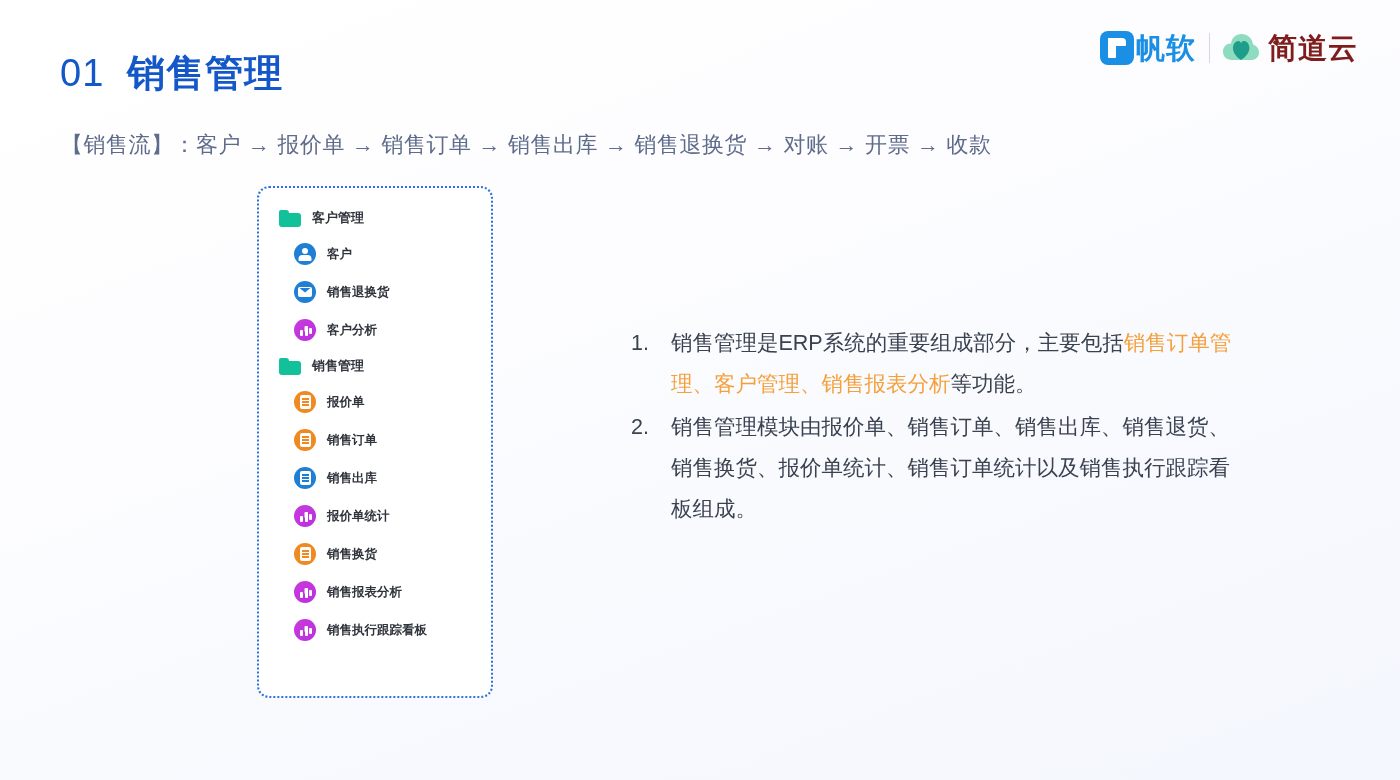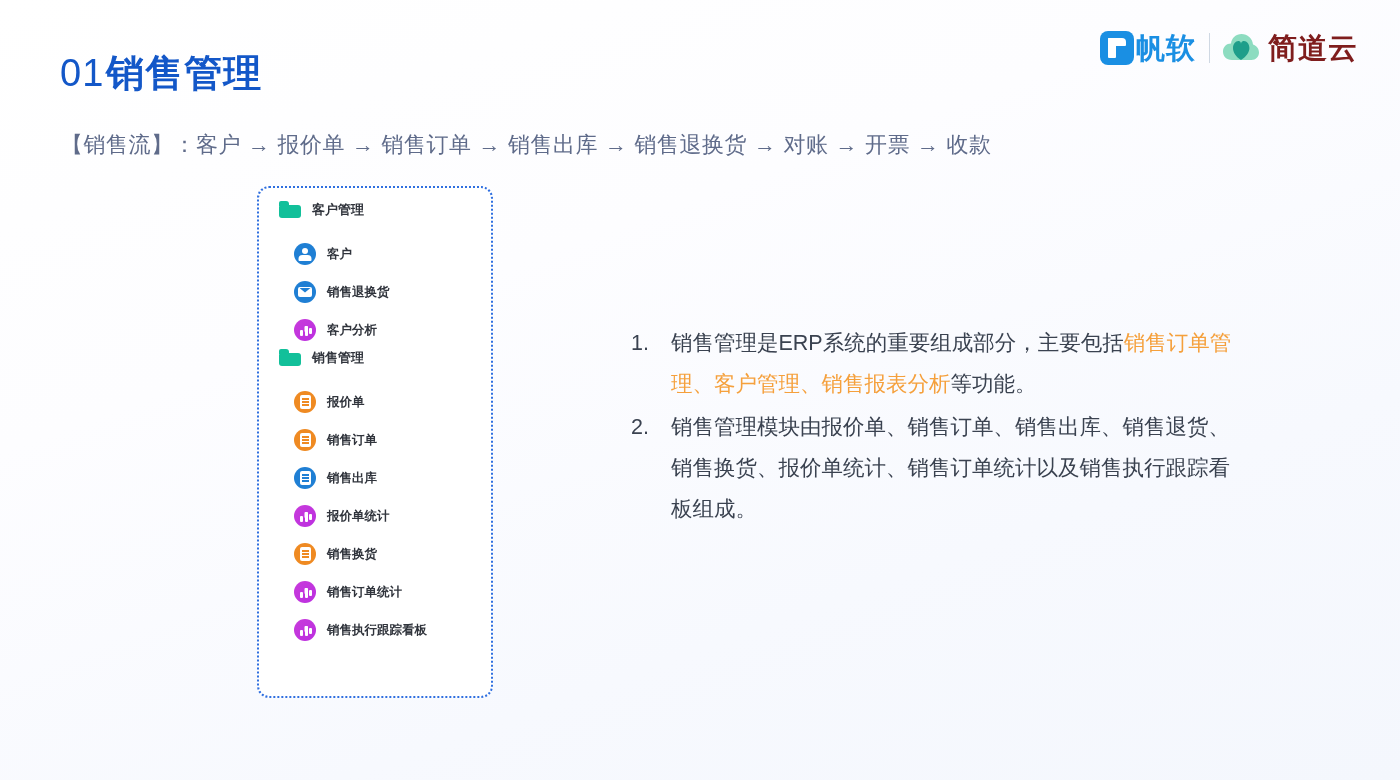--- a/index.html
+++ b/index.html
@@ -82,21 +82,21 @@
   .page-title {
     position: absolute;
     left: 60px;
     top: 48px;
     font-size: 38px;
     font-weight: 700;
     color: #1357c8;
     letter-spacing: 1px;
     white-space: nowrap;
   }
-  .page-title .num { margin-right: 2px; font-weight: 400; }
+  .page-title .num { margin-right: 23px; font-weight: 400; }
 
   .flow-line {
     position: absolute;
     left: 61px;
     top: 130px;
     font-size: 22px;
     color: #5f6b8a;
     white-space: nowrap;
     letter-spacing: 0.5px;
   }
@@ -109,21 +109,21 @@
     top: 186px;
     width: 236px;
     height: 512px;
     background: #ffffff;
     border: 2px dotted #2f6fe0;
     border-radius: 12px;
     padding: 13px 0 0 0;
   }
   .menu-group-label {
     display: flex;
-    align-items: flex-start;
+    align-items: center;
     height: 34px;
     padding-left: 20px;
     gap: 11px;
   }
   .folder-icon {
     width: 22px; height: 17px;
     position: relative;
     flex: none;
   }
   .folder-icon::before {
@@ -349,21 +349,21 @@
       <div class="menu-item">
         <span class="badge orange">
           <i class="g-doc" style="position:absolute;inset:0;display:block;"></i>
         </span>
         <span class="label">销售换货</span>
       </div>
       <div class="menu-item">
         <span class="badge purple">
           <i class="g-chart" style="position:absolute;inset:0;display:block;"></i>
         </span>
-        <span class="label">销售订单统计</span>
+        <span class="label">销售报表分析</span>
       </div>
       <div class="menu-item">
         <span class="badge purple">
           <i class="g-chart" style="position:absolute;inset:0;display:block;"></i>
         </span>
         <span class="label">销售执行跟踪看板</span>
       </div>
     </div>
 </div>
 

